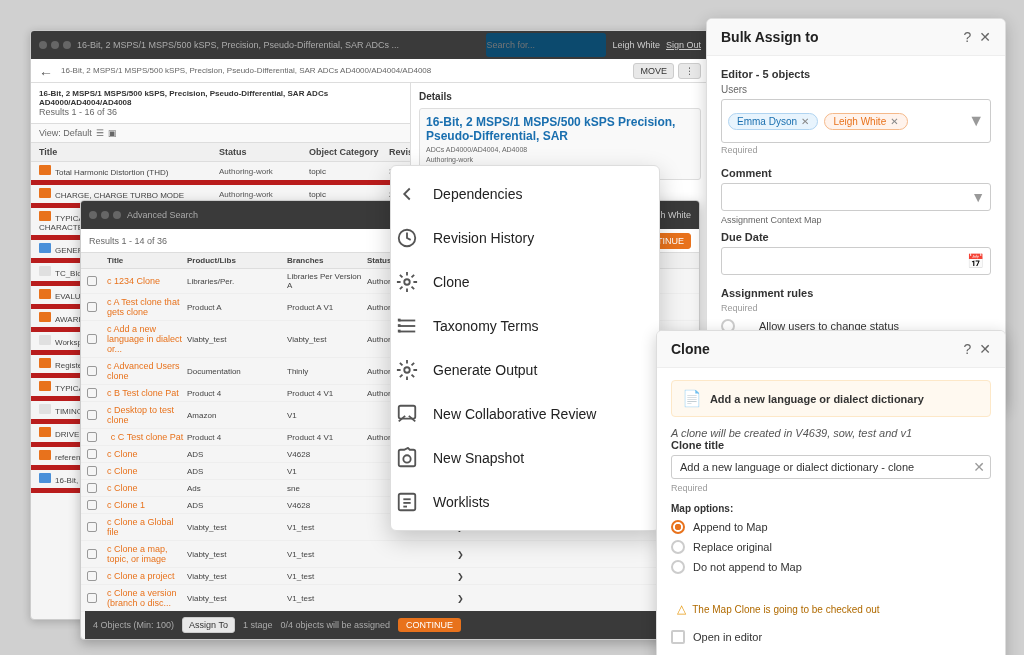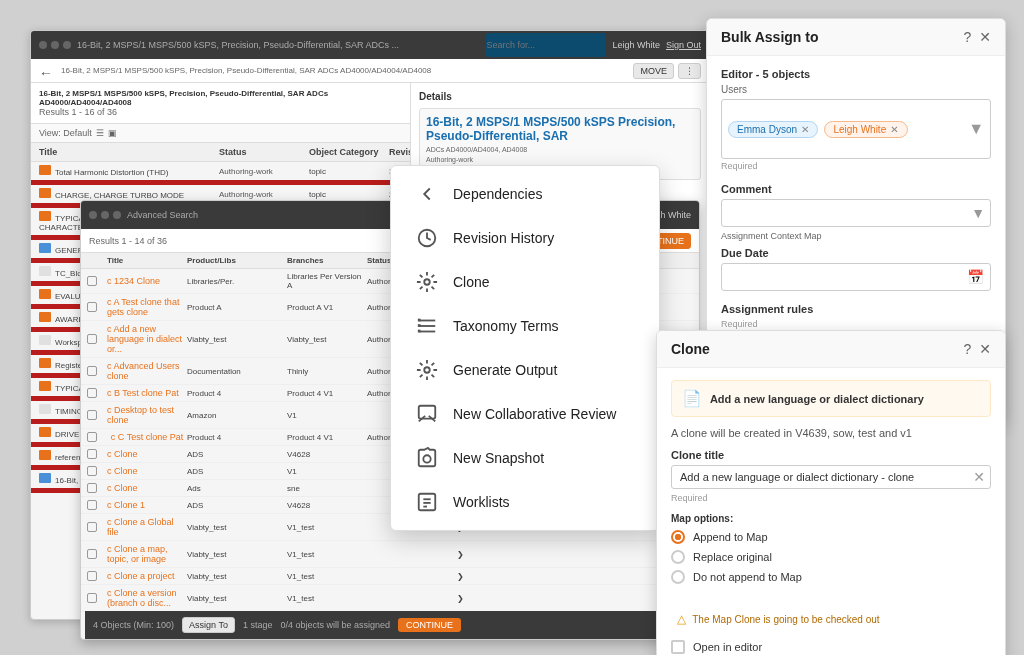--- a/index.html
+++ b/index.html
@@ -318,21 +318,21 @@
       border: 1px solid #ddd;
       border-radius: 6px;
       box-shadow: 0 8px 24px rgba(0,0,0,0.2);
       z-index: 100;
       padding: 6px 0;
     }
 
     .menu-item {
       display: flex;
       align-items: center;
-      padding: 10px 24px;
+      padding: 10px 4px;
       gap: 14px;
       cursor: pointer;
       font-size: 14px;
       color: #333;
       font-weight: 400;
     }
     .menu-icon {
       width: 24px;
       height: 24px;
       display: flex;
@@ -410,21 +410,21 @@
       color: #999;
       margin-top: 2px;
     }
 
     .user-tags {
       display: flex;
       gap: 6px;
       flex-wrap: wrap;
       border: 1px solid #ccc;
       border-radius: 3px;
-      padding: 20px 6px;
+      padding: 12px 6px;
       min-height: 30px;
       align-items: center;
     }
     .user-tag {
       display: flex;
       align-items: center;
       gap: 4px;
       background: #e8f4fd;
       border: 1px solid #b0d4f1;
       border-radius: 12px;
@@ -519,21 +519,21 @@
     }
     .clone-item-text {
       font-size: 11px;
       color: #333;
       font-weight: bold;
     }
 
     .clone-desc {
       font-size: 11px;
       color: #555;
-      margin-bottom: 10px;
+      font-style: italic;
     }
 
     .clone-field-label {
       font-size: 11px;
       font-weight: bold;
       color: #333;
       margin-bottom: 4px;
     }
     .clone-input-wrap {
       position: relative;

